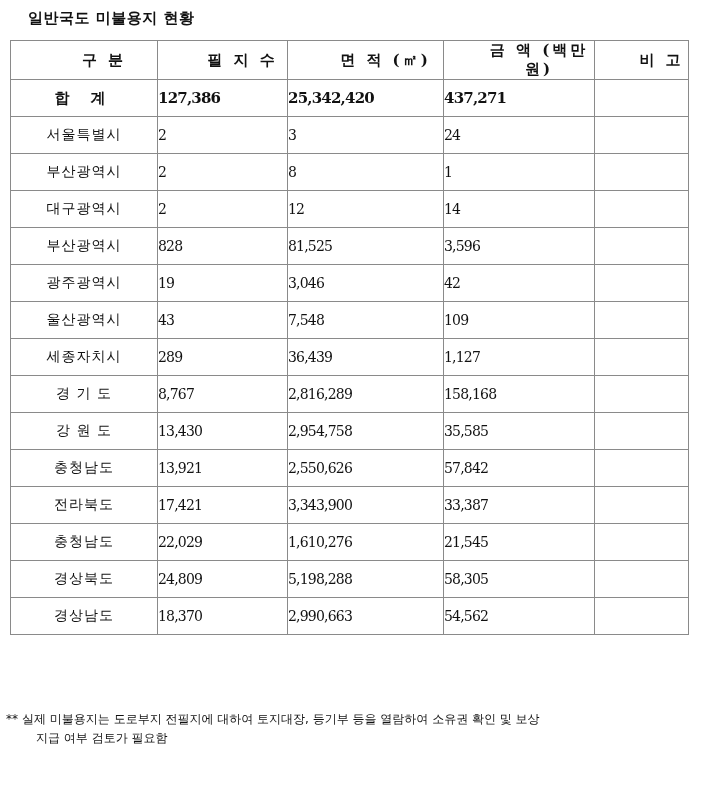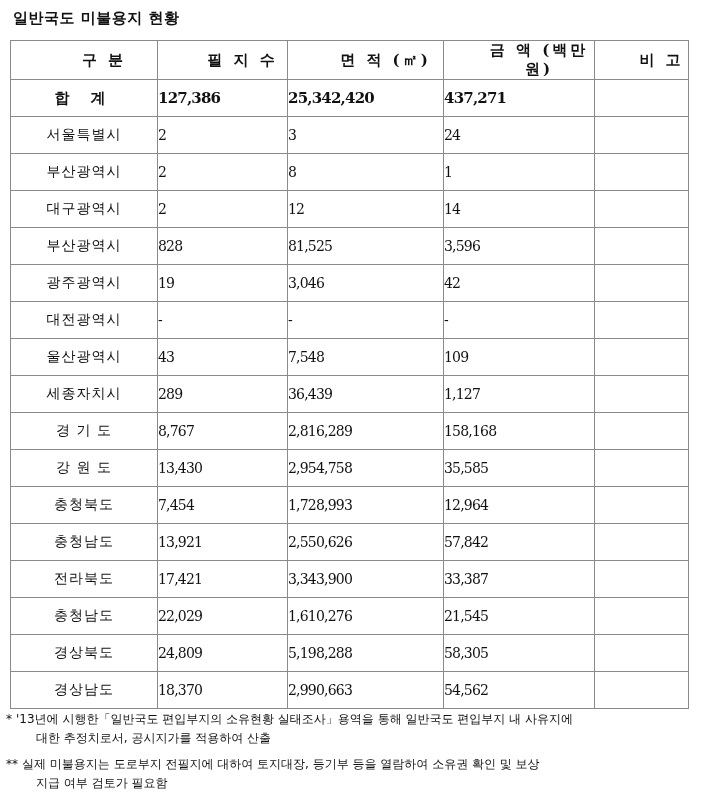--- a/index.html
+++ b/index.html
@@ -1,21 +1,21 @@
 <!DOCTYPE html>
 <html><head>
 <meta charset="utf-8">
 <style>
   html, body { margin: 0; padding: 0; background: #ffffff; }
   body {
     width: 702px; height: 798px; position: relative; overflow: hidden;
     font-family: "DejaVu Serif", "Liberation Serif", serif; color: #111;
   }
   .title {
-    position: absolute; left: 13px; top: 9px;
+    position: absolute; left: 28px; top: 9px;
     font-family: "DejaVu Sans", "Liberation Sans", sans-serif;
     font-weight: bold; font-size: 15px; letter-spacing: 0.5px;
   }
   table.main {
     position: absolute; left: 10px; top: 40px;
     width: 678px; border-collapse: collapse;
     border: 1.5px solid #111;
     table-layout: fixed;
   }
   table.main td, table.main th {
@@ -97,27 +97,20 @@
         <td></td>
       </tr>
       <tr>
         <td class="region">광주광역시</td>
         <td class="num c1">19</td>
         <td class="num c2">3,046</td>
         <td class="num c3">42</td>
         <td></td>
       </tr>
       <tr>
-        <td class="region">대전광역시</td>
-        <td class="num c1">-</td>
-        <td class="num c2">-</td>
-        <td class="num c3">-</td>
-        <td></td>
-      </tr>
-      <tr>
         <td class="region">울산광역시</td>
         <td class="num c1">43</td>
         <td class="num c2">7,548</td>
         <td class="num c3">109</td>
         <td></td>
       </tr>
       <tr>
         <td class="region">세종자치시</td>
         <td class="num c1">289</td>
         <td class="num c2">36,439</td>
@@ -129,27 +122,20 @@
         <td class="num c1">8,767</td>
         <td class="num c2">2,816,289</td>
         <td class="num c3">158,168</td>
         <td></td>
       </tr>
       <tr>
         <td class="region">강 원 도</td>
         <td class="num c1">13,430</td>
         <td class="num c2">2,954,758</td>
         <td class="num c3">35,585</td>
-        <td></td>
-      </tr>
-      <tr>
-        <td class="region">충청북도</td>
-        <td class="num c1">7,454</td>
-        <td class="num c2">1,728,993</td>
-        <td class="num c3">12,964</td>
         <td></td>
       </tr>
       <tr>
         <td class="region">충청남도</td>
         <td class="num c1">13,921</td>
         <td class="num c2">2,550,626</td>
         <td class="num c3">57,842</td>
         <td></td>
       </tr>
       <tr>
@@ -178,20 +164,16 @@
         <td class="num c1">18,370</td>
         <td class="num c2">2,990,663</td>
         <td class="num c3">54,562</td>
         <td></td>
       </tr>
     </tbody>
 </table>
 
 <div class="notes">
   <div class="note">
-    <span class="mark">*</span><span>'13년에 시행한「일반국도 편입부지의 소유현황 실태조사」용역을 통해 일반국도 편입부지 내 사유지에</span>
-    <span class="cont">대한 추정치로서, 공시지가를 적용하여 산출</span>
-  </div>
-  <div class="note">
     <span class="mark">**</span><span>실제 미불용지는 도로부지 전필지에 대하여 토지대장, 등기부 등을 열람하여 소유권 확인 및 보상</span>
     <span class="cont">지급 여부 검토가 필요함</span>
   </div>
 </div>
 
 </body></html>

